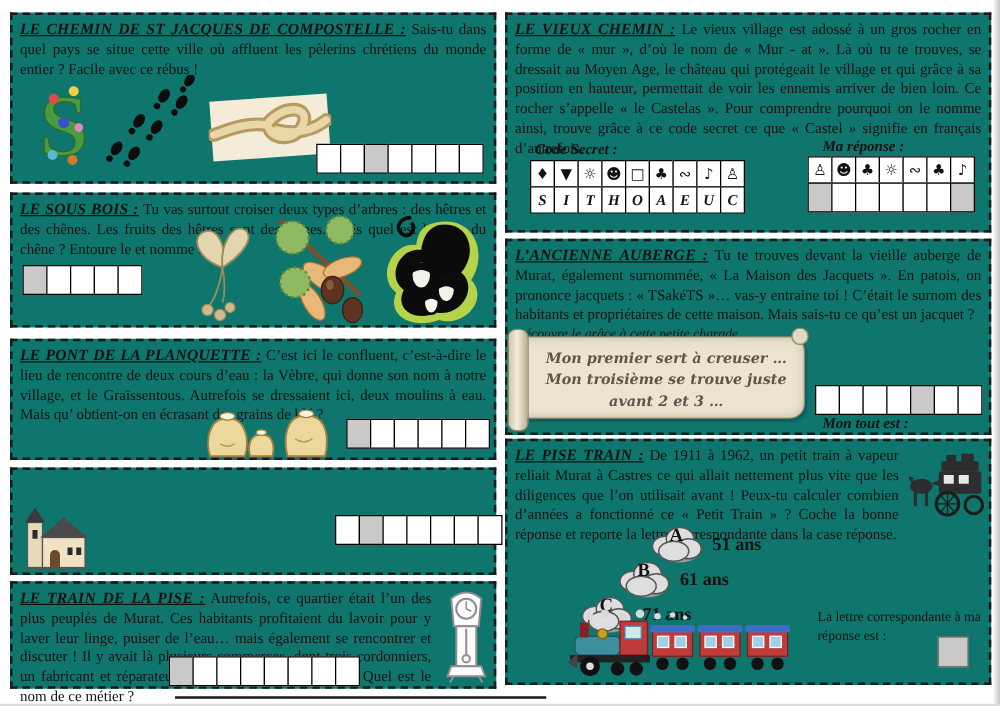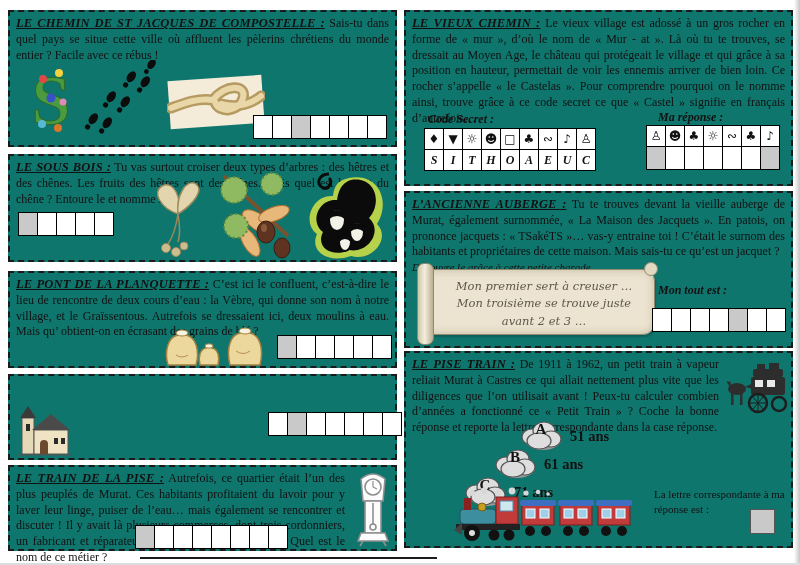--- a/index.html
+++ b/index.html
@@ -34,21 +34,21 @@
 
   .scroll{position:absolute;background:#ece4d0;border:1px solid #8f8a70;border-radius:3px 12px 12px 3px;
     box-shadow:inset 0 0 8px rgba(120,110,80,.35), 1px 2px 2px rgba(0,0,0,.2);}
   .scroll .roll{position:absolute;left:-3px;top:-7px;width:15px;height:calc(100% + 16px);
     background:linear-gradient(90deg,#cfc5a8,#f4eedd 45%,#b9ae90);border:1px solid #8f8a70;border-radius:7px;}
   .scroll .curl{position:absolute;right:-4px;top:-8px;width:12px;height:12px;border:1.5px solid #8f8a70;
     border-radius:50%;background:#e2d9c2;}
   .charade{padding:8px 10px 6px 24px;text-align:center;}
   .charade div{font-style:italic;font-size:11.5px;line-height:1.5;color:#5d574a;font-family:"DejaVu Serif", serif;}
 
-  .tout-label{position:absolute;font-weight:bold;font-style:italic;font-size:12px;}
+  .tout-label{position:absolute;font-weight:bold;font-style:italic;font-size:12px;margin-top:48px;}
   .result-label{position:absolute;font-size:11px;line-height:1.35;}
   .result-box{position:absolute;width:23px;height:23px;border:1px solid #555;background:#c9c9c9;}
 
   .option{position:absolute;display:flex;align-items:center;}
   .cloud-wrap{position:relative;width:46px;height:34px;}
   .cloud-letter{position:absolute;left:0;top:2px;width:46px;text-align:center;
     font-weight:bold;font-size:15px;font-family:"Liberation Serif", serif;}
   .option .years{font-weight:bold;font-size:14.5px;margin-left:6px;}
 
   svg{display:block;}
@@ -326,21 +326,21 @@
         </div>
     </div>
   </section>
 
   <section class="box" style="left:404px;top:191px;width:389px;height:157px;">
     <p class="para">
       <b class="title">L’ANCIENNE AUBERGE :</b>
       <span>Tu te trouves devant la vieille auberge de Murat, également surnommée, « La Maison des Jacquets ». En patois, on prononce jacquets : « TSakéTS »… vas-y entraine toi ! C’était le surnom des habitants et propriétaires de cette maison. Mais sais-tu ce qu’est un jacquet ?</span>
     </p>
     <div class="subtext">Découvre le grâce à cette petite charade…</div>
-    <div class="scroll" style="left:13px;top:76px;width:234px;height:64px;">
+    <div class="scroll" style="left:2px;top:76px;width:234px;height:64px;font-weight:bold;">
       <div class="roll"></div>
       <div class="curl"></div>
       <div class="charade">
         <div>Mon premier sert à creuser …</div>
         <div>Mon troisième se trouve juste avant 2 et 3 …</div>
       </div>
     </div>
     <div class="tout-label" style="left:252px;top:90px;">Mon tout est  :</div>
     <div class="cells" style="left:246px;top:115px;">
         <span class="cell"></span>

